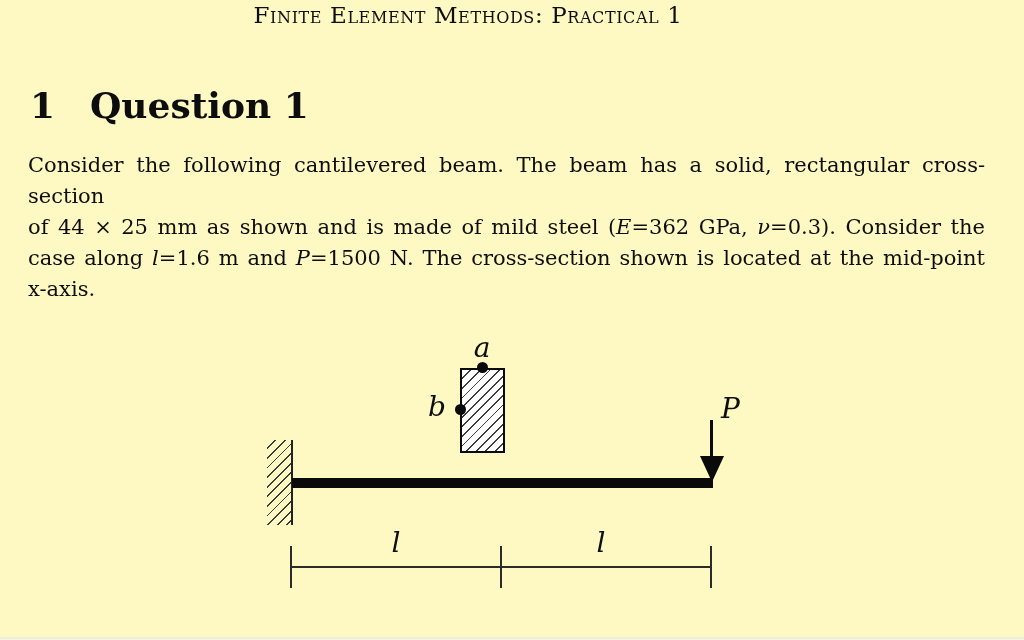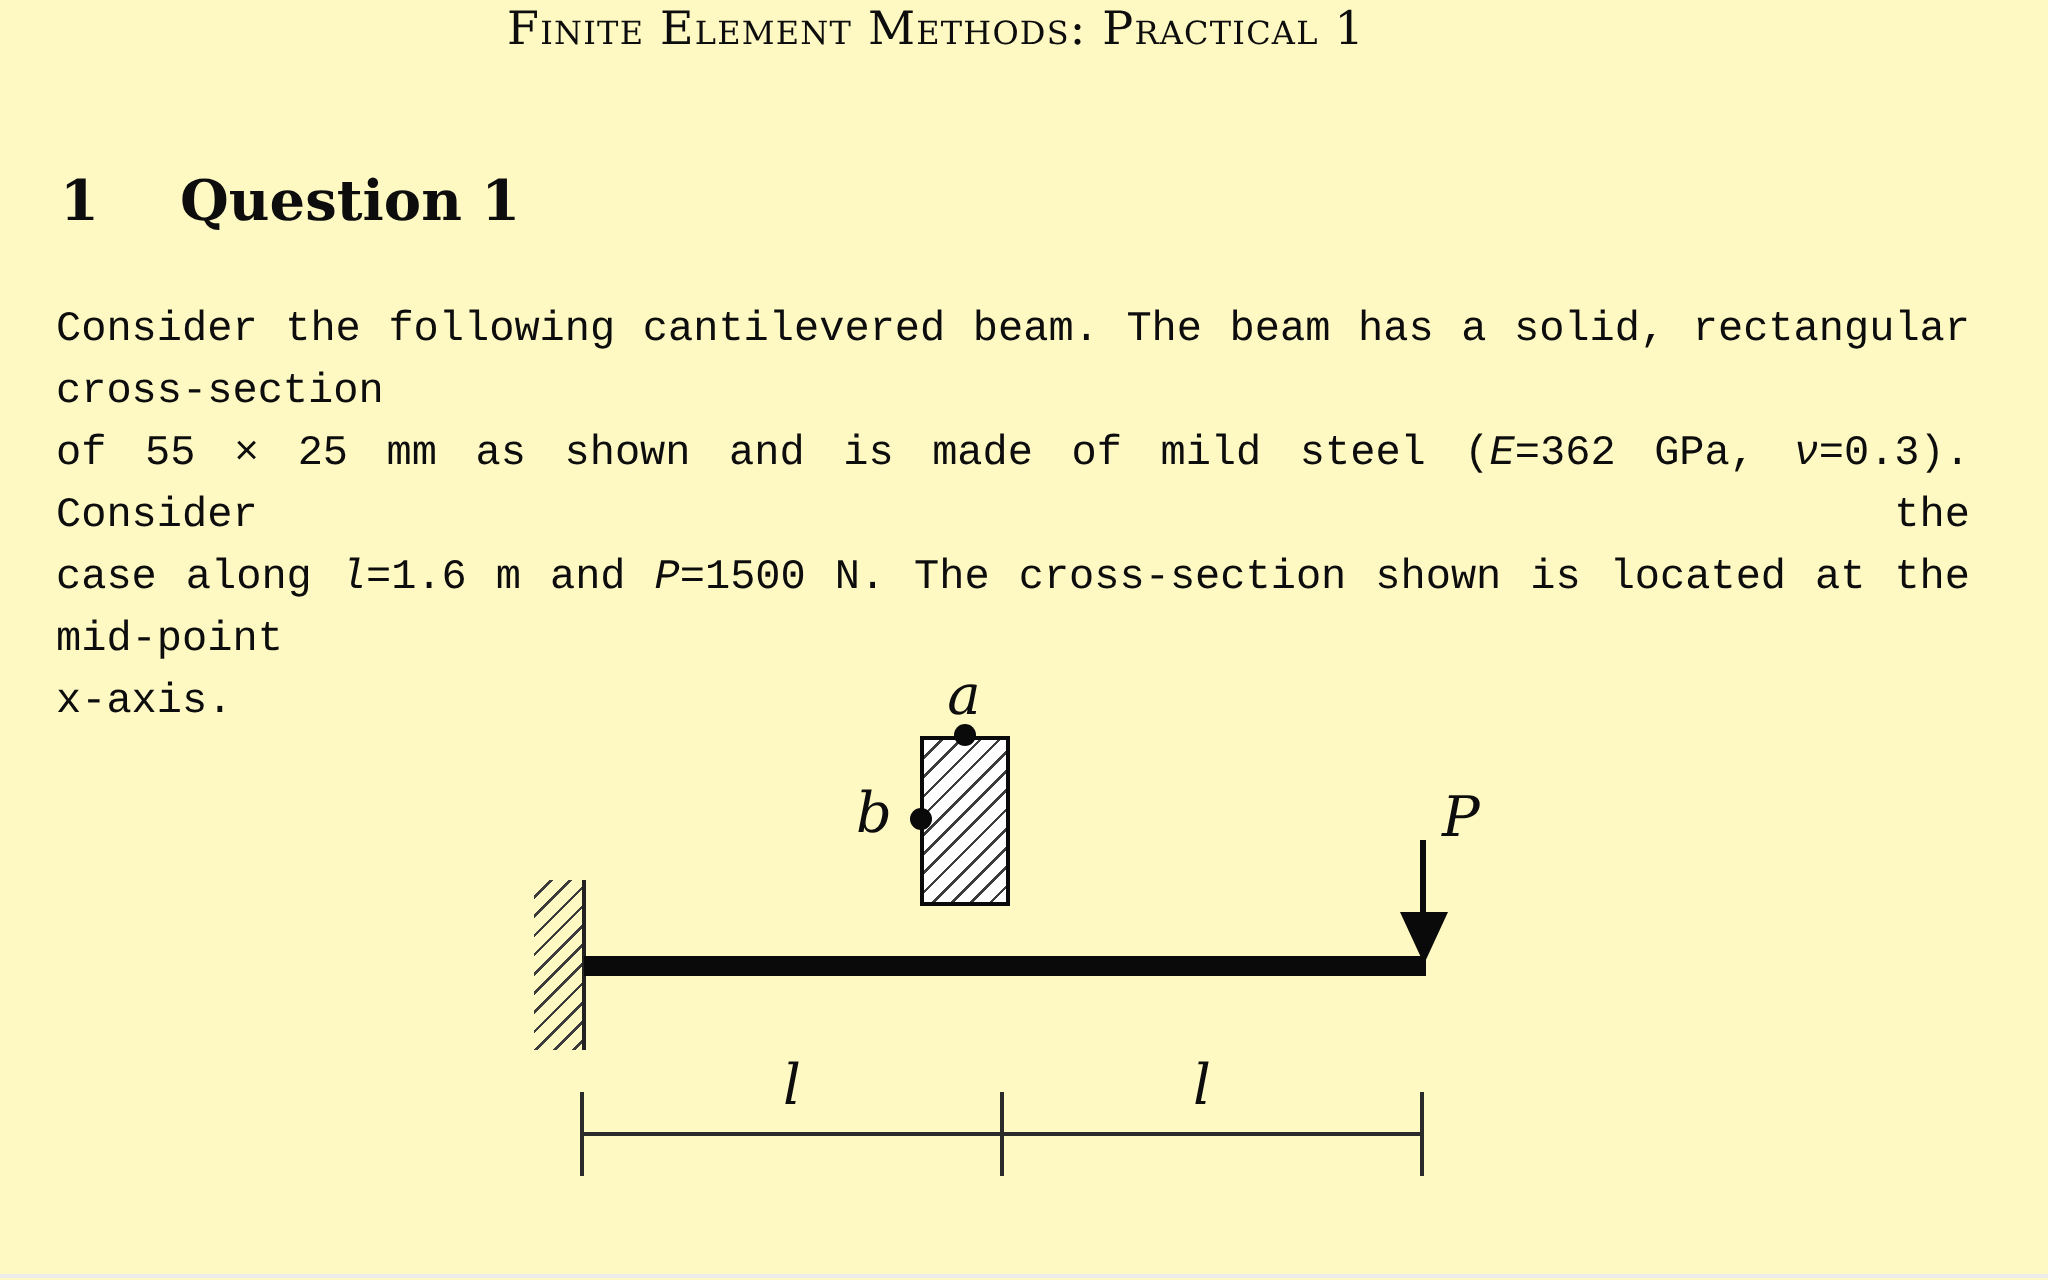--- a/index.html
+++ b/index.html
@@ -20,29 +20,29 @@
   .doc-title {
     position: absolute; top: 2px; left: 0; width: 936px;
     text-align: center;
     font-variant: small-caps;
     font-size: 23px;
     letter-spacing: 0.6px;
     color: #0d0d0d;
   }
   .section-heading {
     position: absolute; top: 84px; left: 30px;
-    font-size: 28px; font-weight: bold; color: #0d0d0d;
+    font-size: 36px; font-weight: bold; color: #0d0d0d;
     white-space: nowrap;
   }
   .section-heading .num { display: inline-block; width: 60px; }
   .paragraph {
     position: absolute; top: 150px; left: 28px; width: 957px;
     font-size: 21px; line-height: 31px; color: #0d0d0d;
   }
-  .pline { text-align: justify; text-align-last: justify; font-family: Liberation Mono, monospace; }
+  .pline { text-align: justify; text-align-last: justify; }
   .pline.last { text-align: center; text-align-last: left; }
   .mi { font-style: italic; }
 
   
   .hatch {
     background-image: repeating-linear-gradient(
       135deg,
       rgba(0,0,0,0) 0px, rgba(0,0,0,0) 5.5px,
       #3c3c3c 5.5px, #3c3c3c 6.8px);
   }
@@ -116,21 +116,21 @@
 <div id="page">
 
   <div class="doc-title">Finite Element Methods: Practical 1</div>
 
   <div class="section-heading">
     <span class="num">1</span><span>Question 1</span>
   </div>
 
   <div class="paragraph">
     <div class="pline"><span>Consider the following cantilevered beam.  The beam has a solid, rectangular cross-section</span></div>
-    <div class="pline"><span>of 55 × 25 mm as shown and is made of mild steel (</span><span class="mi">E</span><span>=362 GPa, </span><span class="mi">ν</span><span>=0.3).  Consider the</span></div>
+    <div class="pline"><span>of 44 × 25 mm as shown and is made of mild steel (</span><span class="mi">E</span><span>=362 GPa, </span><span class="mi">ν</span><span>=0.3).  Consider the</span></div>
     <div class="pline"><span>case along </span><span class="mi">l</span><span>=1.6 m and </span><span class="mi">P</span><span>=1500 N. The cross-section shown is located at the mid-point</span></div>
     <div class="pline last"><span>x-axis.</span></div>
   </div>
 
   <div>
 
     <div class="wall-hatch hatch"></div>
     <div class="wall-face"></div>
 
     <div class="beam-bar"></div>

